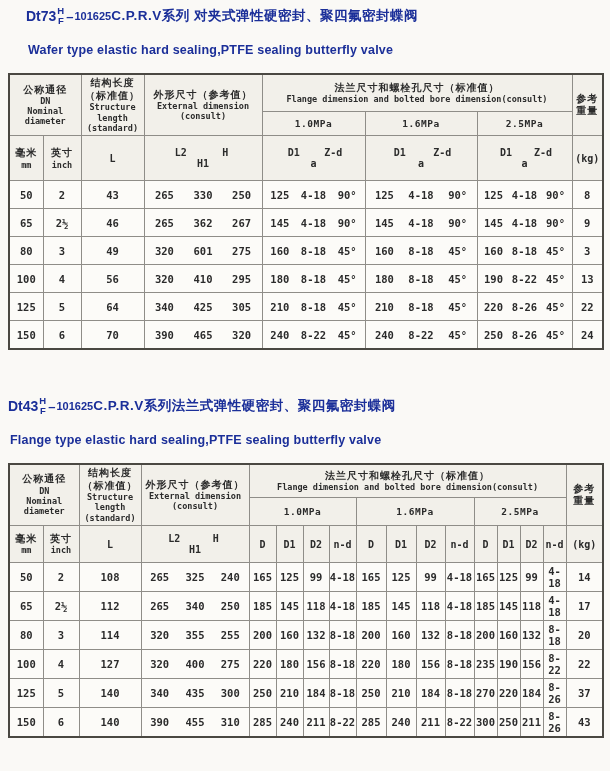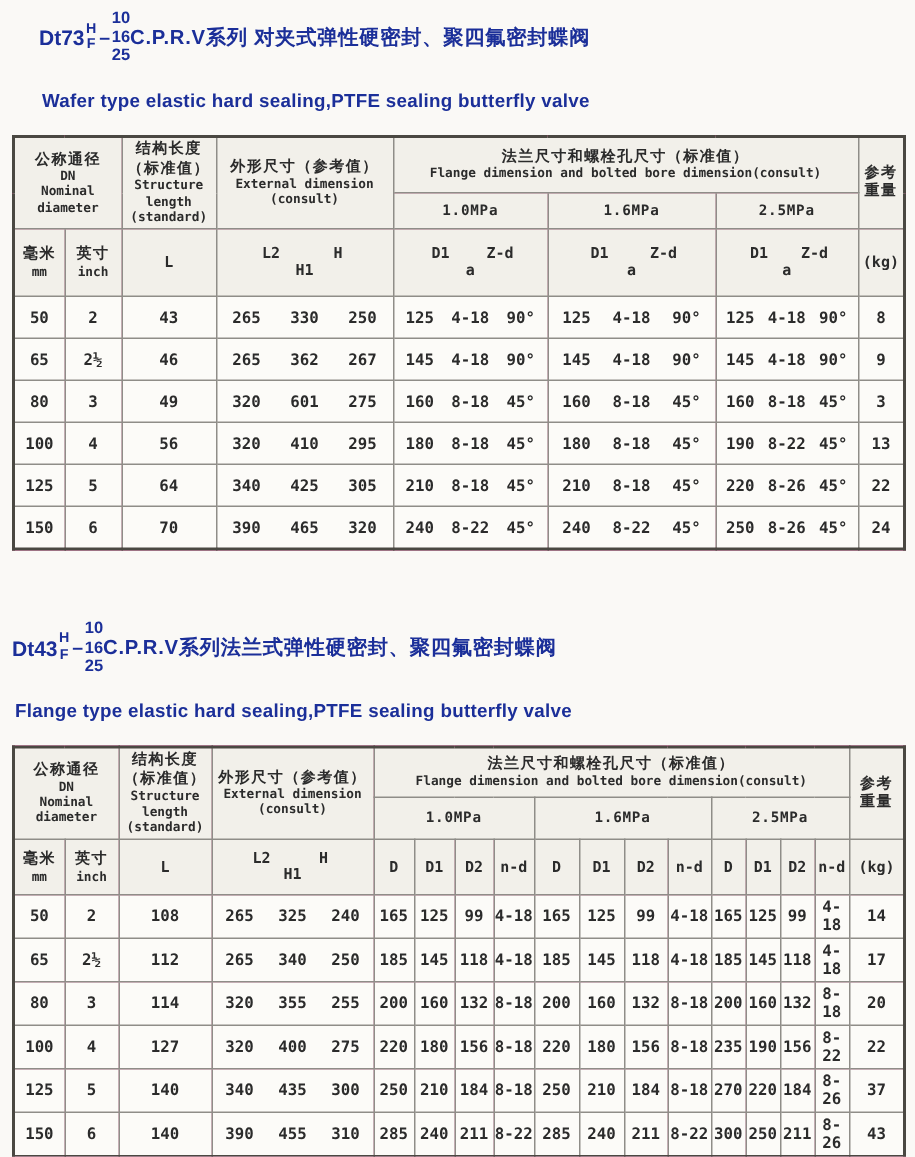--- a/index.html
+++ b/index.html
@@ -15,32 +15,32 @@
   .title-block1 { margin:2px 0 0 18px; }
   .title-block2 { margin:46px 0 0 0; }
   .model-line {
     display:flex; align-items:center;
     color:#1b2f99; font-weight:bold;
     font-family:"Liberation Sans", sans-serif;
   }
   .model-prefix { font-size:14px; }
   .hf-stack { display:inline-flex; flex-direction:column; font-size:9.5px; line-height:1.1; margin:0 1px; text-align:center; }
   .model-dash { font-size:13px; margin:0 1px; }
-  .num-stack { display:inline-flex; flex-direction:column; font-size:11px; line-height:1.15; text-align:center; }
+  .num-stack { display:inline-flex; flex-direction:row; font-size:11px; line-height:1.15; text-align:center; }
   .zh-rest { font-size:13.5px; letter-spacing:0.5px; }
   .title-en {
     color:#1b2f99; font-weight:bold; font-size:12.5px;
     font-family:"Liberation Sans", sans-serif;
     margin:16px 0 16px 2px; letter-spacing:0.2px;
   }
 
   
   table.spec {
     border-collapse:collapse; table-layout:fixed; width:594px;
-    border:2px solid #4a4842; background:#ec4899;
+    border:2px solid #4a4842; background:#737373;
   }
   .spec th, .spec td {
     border:1px solid #8f8d88; padding:0;
     text-align:center; vertical-align:middle;
     font-weight:bold; color:#2b2b2b;
   }
   .spec thead th { background:#f2f0ea; }
   .spec thead .zh { display:block; font-size:10px; line-height:1.25; letter-spacing:1px; }
   .spec thead .en { display:block; font-size:8.5px; line-height:1.2; letter-spacing:0; }
   .spec .h2 th { font-size:9.5px; letter-spacing:0.5px;margin-top:28px; }

